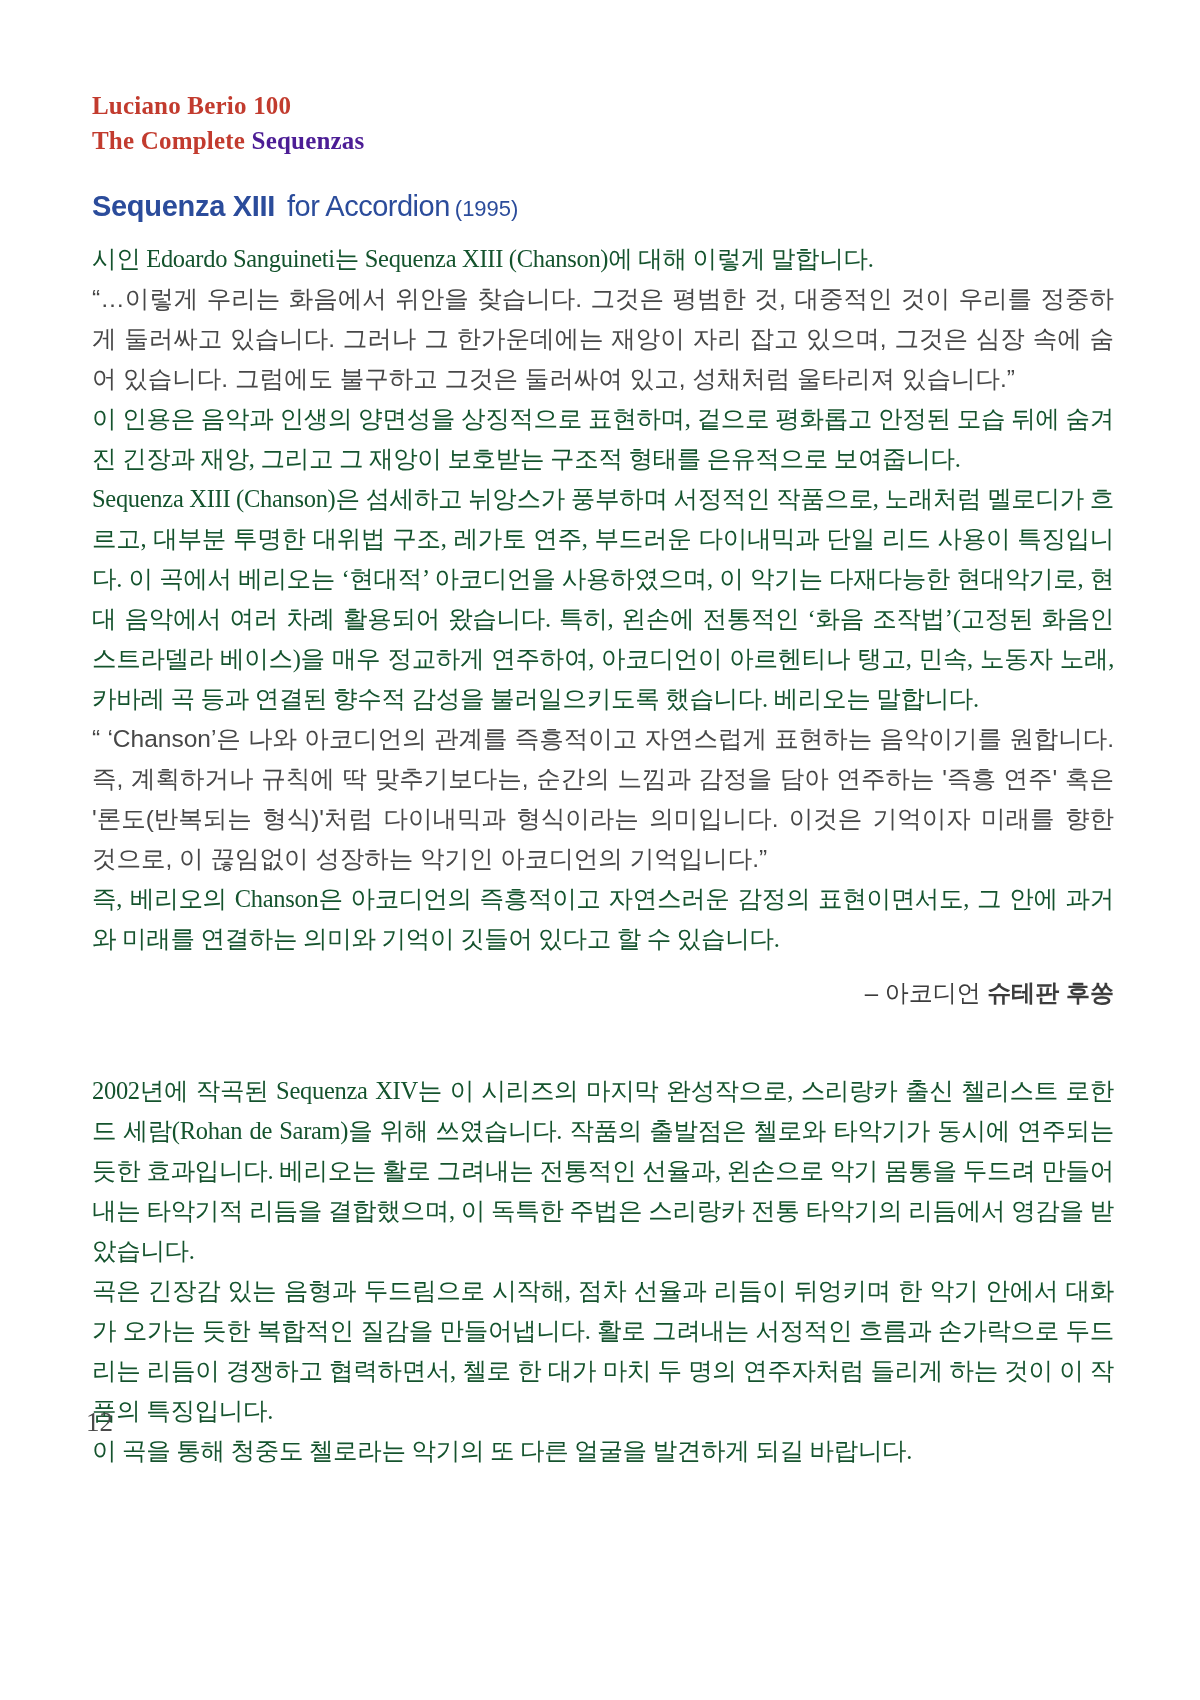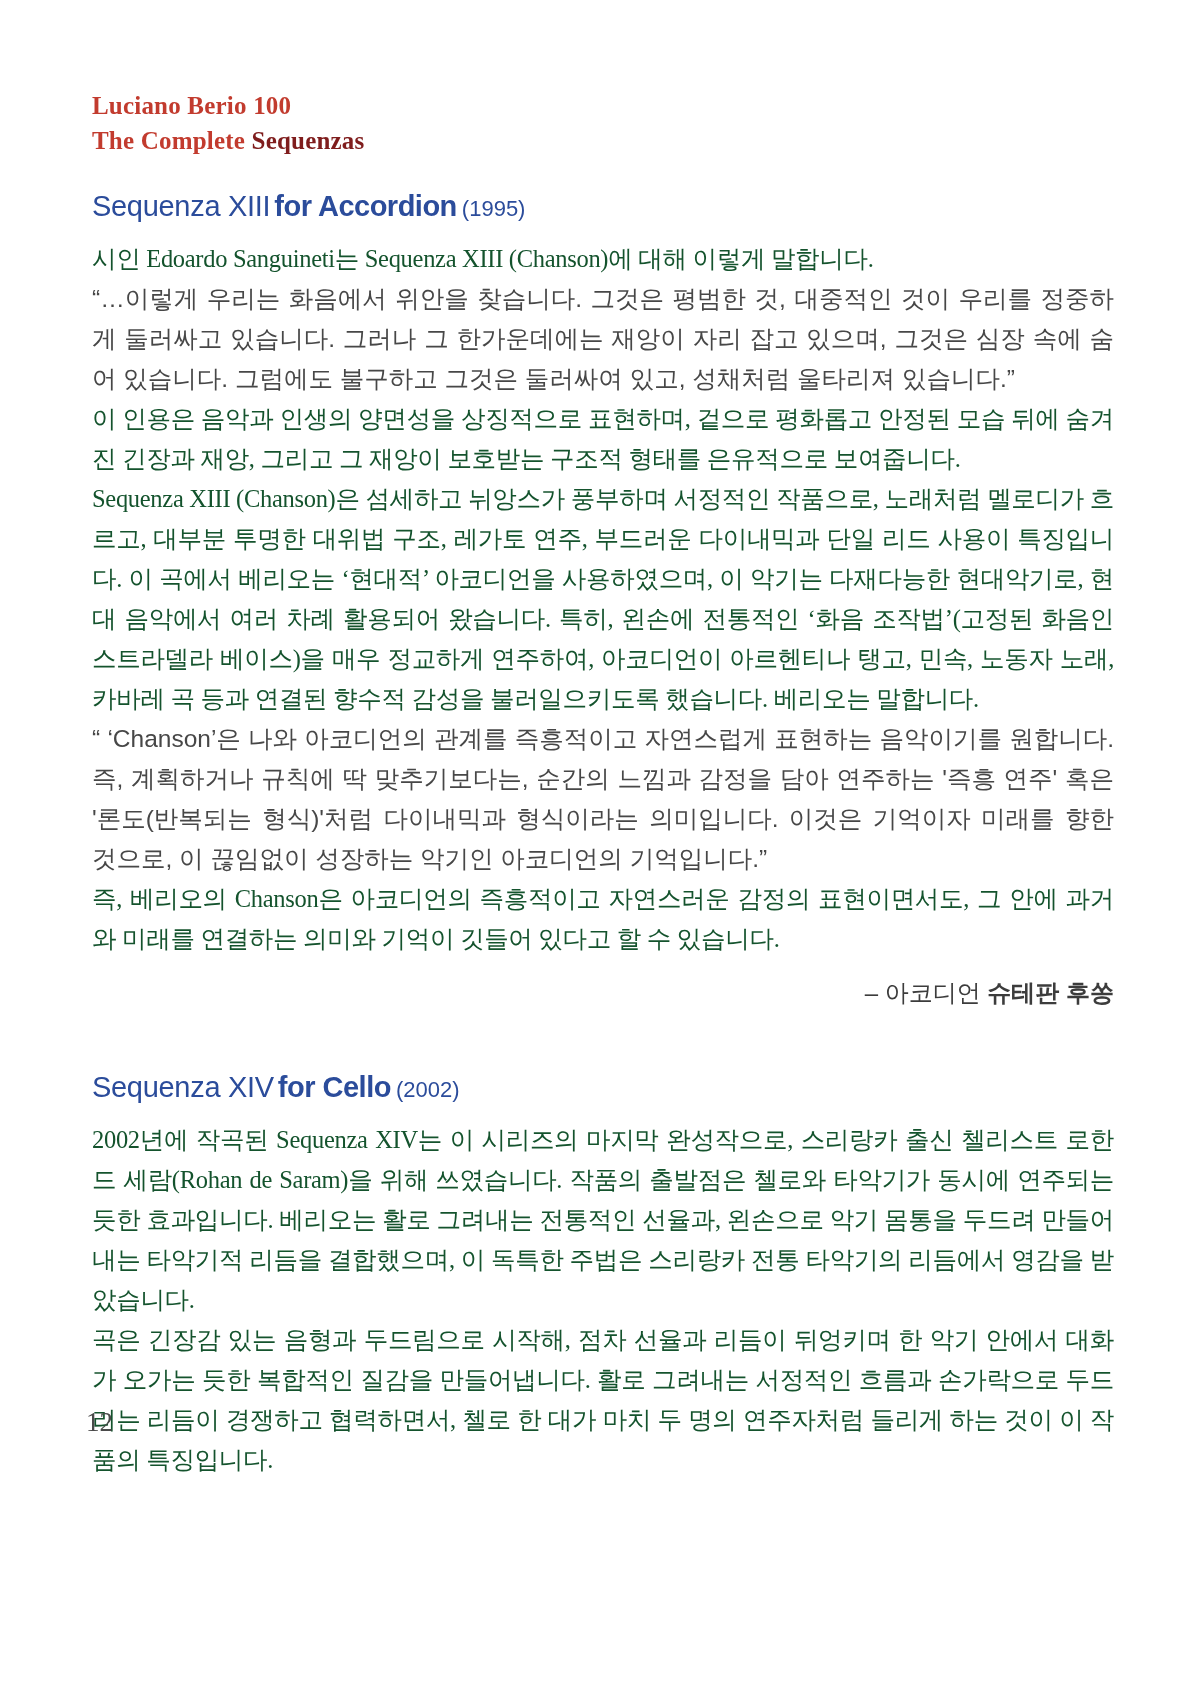--- a/index.html
+++ b/index.html
@@ -14,28 +14,28 @@
   .content { position:absolute; left:92px; top:88px; width:1022px; }
 
   .brand {
     font-family:"Liberation Serif","DejaVu Serif",serif;
     font-weight:bold;
     font-size:25px;
     line-height:35px;
     letter-spacing:0.2px;
   }
   .brand .red    { color:#c23b2e; }
-  .brand .orange { color:#7f1d1d;text-align:right; }
+  .brand .orange { color:#4c1d95;text-align:right; }
 
   .section-1 { margin-top:32px; }
   .section-2 { margin-top:58px; }
 
   .section-heading { color:#2b4c9b; margin-bottom:16px; white-space:nowrap; }
-  .t-main { font-size:29px; font-weight:400; letter-spacing:-0.3px; }
-  .t-sub  { font-size:29px; font-weight:700; margin-left:4px; letter-spacing:-0.5px; }
+  .t-main { font-size:29px; font-weight:700; letter-spacing:-0.3px; }
+  .t-sub  { font-size:29px; font-weight:400; margin-left:12px; letter-spacing:-0.5px; }
   .t-year { font-size:22px; font-weight:400; margin-left:5px; }
 
   .para-block p {
     margin:0;
     font-size:24.5px;
     line-height:40px;
     color:#14532d;
     text-align:justify;
     letter-spacing:-0.3px;
     font-family:Liberation Serif, serif;
@@ -81,21 +81,20 @@
         <p class="quote">“…이렇게 우리는 화음에서 위안을 찾습니다. 그것은 평범한 것, 대중적인 것이 우리를 정중하게 둘러싸고 있습니다. 그러나 그 한가운데에는 재앙이 자리 잡고 있으며, 그것은 심장 속에 숨어 있습니다. 그럼에도 불구하고 그것은 둘러싸여 있고, 성채처럼 울타리져 있습니다.”</p>
         <p class="body">이 인용은 음악과 인생의 양면성을 상징적으로 표현하며, 겉으로 평화롭고 안정된 모습 뒤에 숨겨진 긴장과 재앙, 그리고 그 재앙이 보호받는 구조적 형태를 은유적으로 보여줍니다.</p>
         <p class="body">Sequenza XIII (Chanson)은 섬세하고 뉘앙스가 풍부하며 서정적인 작품으로, 노래처럼 멜로디가 흐르고, 대부분 투명한 대위법 구조, 레가토 연주, 부드러운 다이내믹과 단일 리드 사용이 특징입니다. 이 곡에서 베리오는 ‘현대적’ 아코디언을 사용하였으며, 이 악기는 다재다능한 현대악기로, 현대 음악에서 여러 차례 활용되어 왔습니다. 특히, 왼손에 전통적인 ‘화음 조작법’(고정된 화음인 스트라델라 베이스)을 매우 정교하게 연주하여, 아코디언이 아르헨티나 탱고, 민속, 노동자 노래, 카바레 곡 등과 연결된 향수적 감성을 불러일으키도록 했습니다. 베리오는 말합니다.</p>
         <p class="quote">“ ‘Chanson’은 나와 아코디언의 관계를 즉흥적이고 자연스럽게 표현하는 음악이기를 원합니다. 즉, 계획하거나 규칙에 딱 맞추기보다는, 순간의 느낌과 감정을 담아 연주하는 '즉흥 연주' 혹은 '론도(반복되는 형식)'처럼 다이내믹과 형식이라는 의미입니다. 이것은 기억이자 미래를 향한 것으로, 이 끊임없이 성장하는 악기인 아코디언의 기억입니다.”</p>
         <p class="body">즉, 베리오의 Chanson은 아코디언의 즉흥적이고 자연스러운 감정의 표현이면서도, 그 안에 과거와 미래를 연결하는 의미와 기억이 깃들어 있다고 할 수 있습니다.</p>
       </div>
       <div class="attribution"><span>– 아코디언 </span><span class="att-name">슈테판 후쏭</span></div>
     </div>
 
     <div class="section section-2">
-      <div class="section-heading"><span class="t-main">Sequenza XIV</span><span class="t-sub">for Cello</span><span class="t-year">(2002)</span></div>
       <div class="para-block">
         <p class="body">2002년에 작곡된 Sequenza XIV는 이 시리즈의 마지막 완성작으로, 스리랑카 출신 첼리스트 로한 드 세람(Rohan de Saram)을 위해 쓰였습니다. 작품의 출발점은 첼로와 타악기가 동시에 연주되는 듯한 효과입니다. 베리오는 활로 그려내는 전통적인 선율과, 왼손으로 악기 몸통을 두드려 만들어내는 타악기적 리듬을 결합했으며, 이 독특한 주법은 스리랑카 전통 타악기의 리듬에서 영감을 받았습니다.</p>
         <p class="body">곡은 긴장감 있는 음형과 두드림으로 시작해, 점차 선율과 리듬이 뒤엉키며 한 악기 안에서 대화가 오가는 듯한 복합적인 질감을 만들어냅니다. 활로 그려내는 서정적인 흐름과 손가락으로 두드리는 리듬이 경쟁하고 협력하면서, 첼로 한 대가 마치 두 명의 연주자처럼 들리게 하는 것이 이 작품의 특징입니다.</p>
         <p class="body">이 곡을 통해 청중도 첼로라는 악기의 또 다른 얼굴을 발견하게 되길 바랍니다.</p>
       </div>
       <div class="attribution"></div>
     </div>
 
   </div>
 

